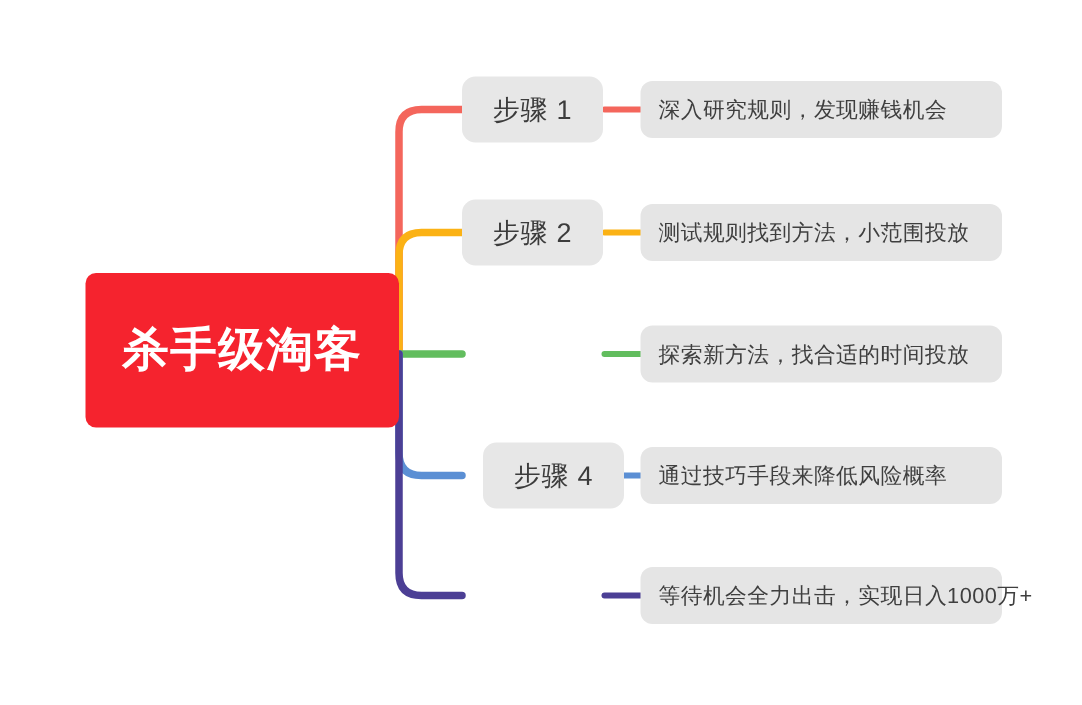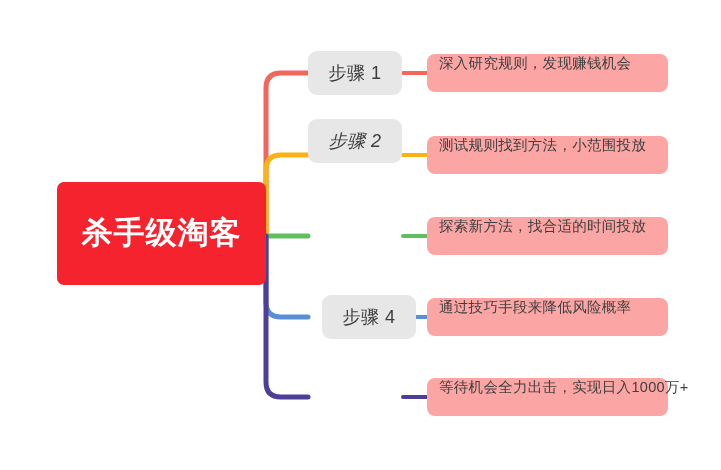--- a/index.html
+++ b/index.html
@@ -61,24 +61,24 @@
     align-items: center;
     justify-content: center;
     color: #3c3c3c;
     font-size: 18px;
     letter-spacing: 0.5px;
     z-index: 3;
   }
   .detail-box {
     position: absolute;
     height: 38px;
-    background: #fca5a5;
+    background: #e5e5e5;
     border-radius: 8px;
     display: flex;
-    align-items: flex-start;
+    align-items: center;
     padding: 0 12px;
     box-sizing: border-box;
     color: #3f3f3f;
     font-size: 14.5px;
     letter-spacing: 0.3px;
     white-space: nowrap;
     z-index: 3;
   }
 </style>
 </head>
@@ -105,21 +105,21 @@
     <span class="root-line">杀手级淘客</span>
   </div>
 
   <div class="step-box" style="left:308px; top:51px;">
     <span>步骤 1</span>
   </div>
   <div class="detail-box" style="left:427px; top:54px; width:241px;">
     <span>深入研究规则，发现赚钱机会</span>
   </div>
 
-  <div class="step-box" style="left:308px; top:119px;font-style:italic;">
+  <div class="step-box" style="left:308px; top:133px;">
     <span>步骤 2</span>
   </div>
   <div class="detail-box" style="left:427px; top:136px; width:241px;">
     <span>测试规则找到方法，小范围投放</span>
   </div>
 
   <div class="detail-box" style="left:427px; top:217px; width:241px;">
     <span>探索新方法，找合适的时间投放</span>
   </div>
 

